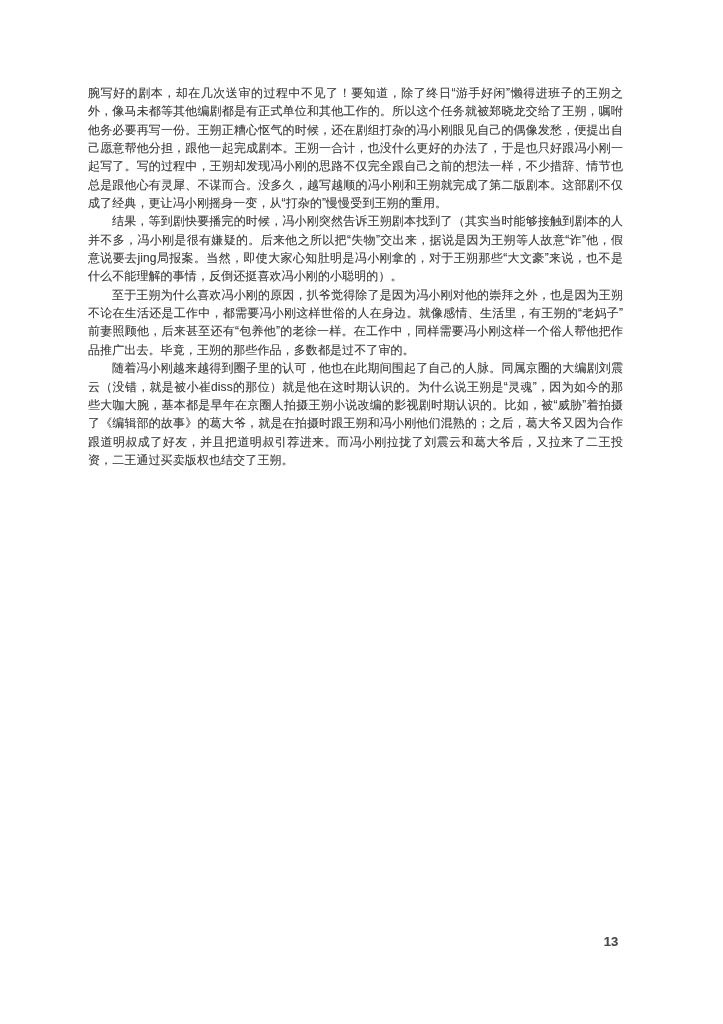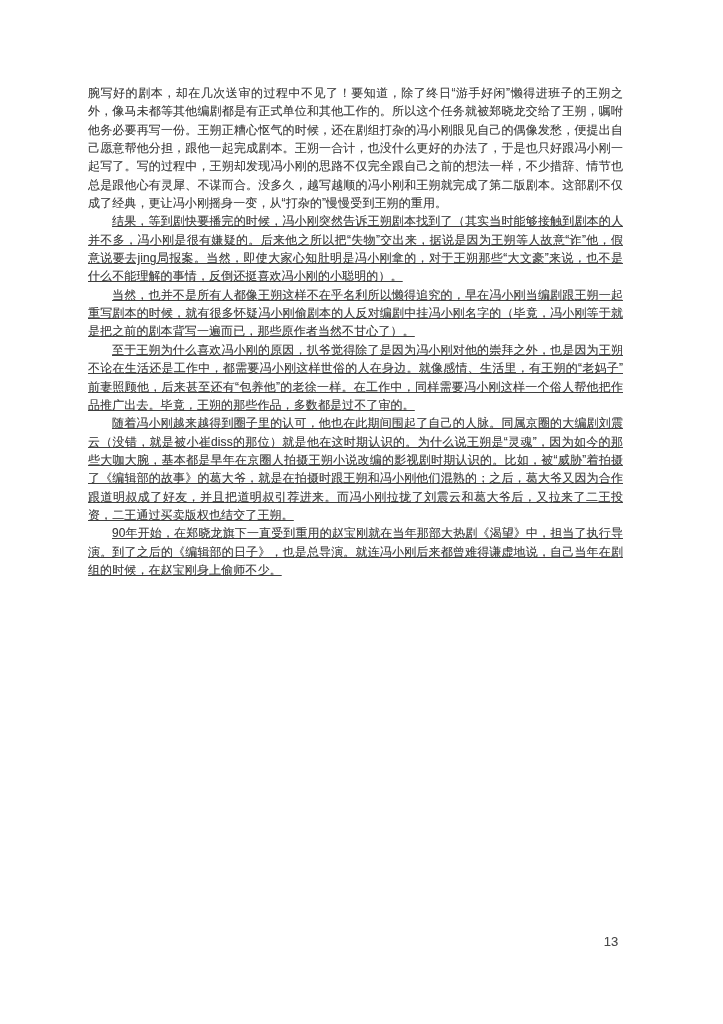--- a/index.html
+++ b/index.html
@@ -34,42 +34,40 @@
     letter-spacing: 0.1px;
     
     text-shadow: 0 0 0.6px rgba(70,70,70,0.45);
   }
   .article-body p {
     margin: 0;
     padding: 0;
   }
   .article-body p.indent {
     text-indent: 2em;
-    text-decoration: underline;
   }
   .page-number {
     position: absolute;
     left: 598px;
     top: 934px;
     width: 26px;
     color: #4a4a4a;
     font-size: 13px;
     text-align: center;
     text-shadow: 0 0 0.5px rgba(70,70,70,0.4);
+    font-weight: bold;
   }
 </style>
 </head>
 <body>
 
 <div class="page">
 
   <div class="article-body">
       <p>腕写好的剧本，却在几次送审的过程中不见了！要知道，除了终日“游手好闲”懒得进班子的王朔之外，像马未都等其他编剧都是有正式单位和其他工作的。所以这个任务就被郑晓龙交给了王朔，嘱咐他务必要再写一份。王朔正糟心怄气的时候，还在剧组打杂的冯小刚眼见自己的偶像发愁，便提出自己愿意帮他分担，跟他一起完成剧本。王朔一合计，也没什么更好的办法了，于是也只好跟冯小刚一起写了。写的过程中，王朔却发现冯小刚的思路不仅完全跟自己之前的想法一样，不少措辞、情节也总是跟他心有灵犀、不谋而合。没多久，越写越顺的冯小刚和王朔就完成了第二版剧本。这部剧不仅成了经典，更让冯小刚摇身一变，从“打杂的”慢慢受到王朔的重用。</p>
       <p class="indent">结果，等到剧快要播完的时候，冯小刚突然告诉王朔剧本找到了（其实当时能够接触到剧本的人并不多，冯小刚是很有嫌疑的。后来他之所以把“失物”交出来，据说是因为王朔等人故意“诈”他，假意说要去jing局报案。当然，即使大家心知肚明是冯小刚拿的，对于王朔那些“大文豪”来说，也不是什么不能理解的事情，反倒还挺喜欢冯小刚的小聪明的）。</p>
-      <p class="indent">当然，也并不是所有人都像王朔这样不在乎名利所以懒得追究的，早在冯小刚当编剧跟王朔一起重写剧本的时候，就有很多怀疑冯小刚偷剧本的人反对编剧中挂冯小刚名字的（毕竟，冯小刚等于就是把之前的剧本背写一遍而已，那些原作者当然不甘心了）。</p>
       <p class="indent">至于王朔为什么喜欢冯小刚的原因，扒爷觉得除了是因为冯小刚对他的崇拜之外，也是因为王朔不论在生活还是工作中，都需要冯小刚这样世俗的人在身边。就像感情、生活里，有王朔的“老妈子”前妻照顾他，后来甚至还有“包养他”的老徐一样。在工作中，同样需要冯小刚这样一个俗人帮他把作品推广出去。毕竟，王朔的那些作品，多数都是过不了审的。</p>
       <p class="indent">随着冯小刚越来越得到圈子里的认可，他也在此期间围起了自己的人脉。同属京圈的大编剧刘震云（没错，就是被小崔diss的那位）就是他在这时期认识的。为什么说王朔是“灵魂”，因为如今的那些大咖大腕，基本都是早年在京圈人拍摄王朔小说改编的影视剧时期认识的。比如，被“威胁”着拍摄了《编辑部的故事》的葛大爷，就是在拍摄时跟王朔和冯小刚他们混熟的；之后，葛大爷又因为合作跟道明叔成了好友，并且把道明叔引荐进来。而冯小刚拉拢了刘震云和葛大爷后，又拉来了二王投资，二王通过买卖版权也结交了王朔。</p>
-      <p class="indent">90年开始，在郑晓龙旗下一直受到重用的赵宝刚就在当年那部大热剧《渴望》中，担当了执行导演。到了之后的《编辑部的日子》，也是总导演。就连冯小刚后来都曾难得谦虚地说，自己当年在剧组的时候，在赵宝刚身上偷师不少。</p>
     </div>
 
   <div class="page-number">13</div>
 
 </div>
 
 </body></html>

